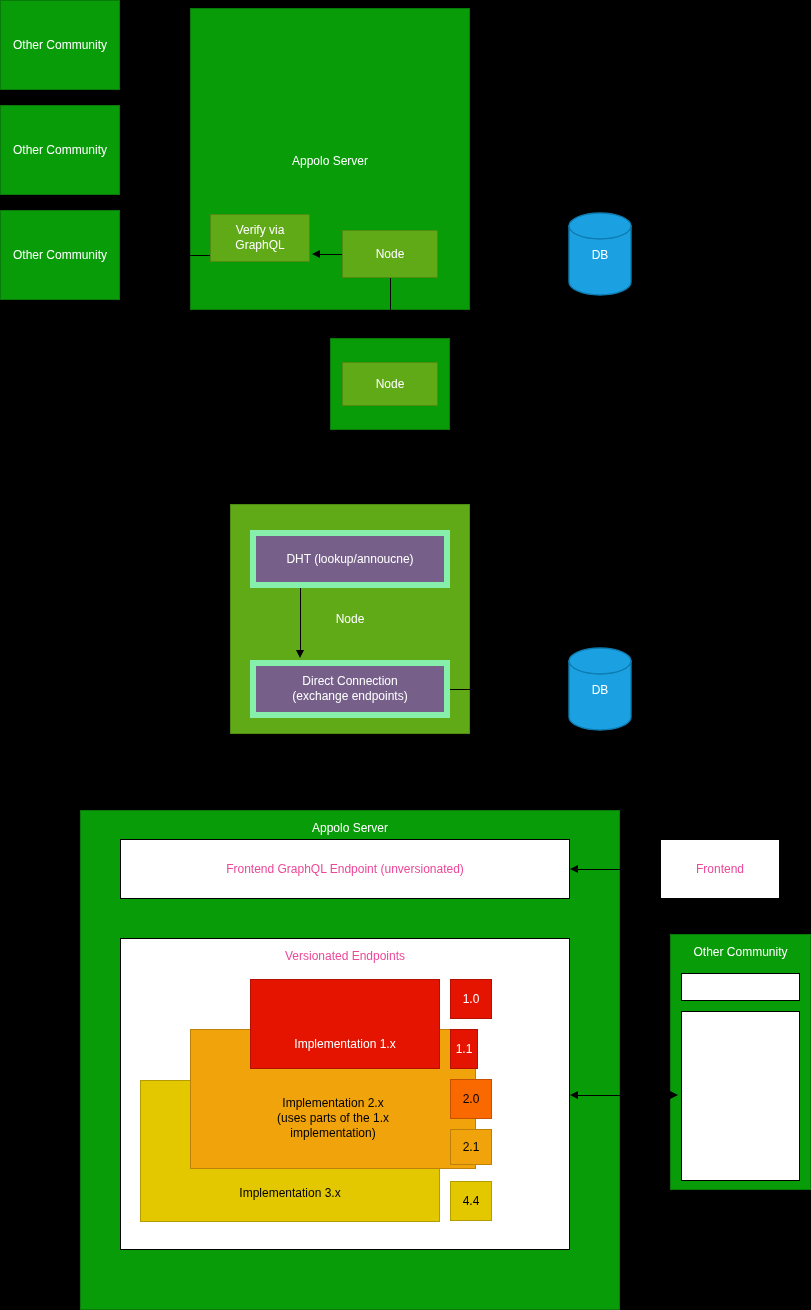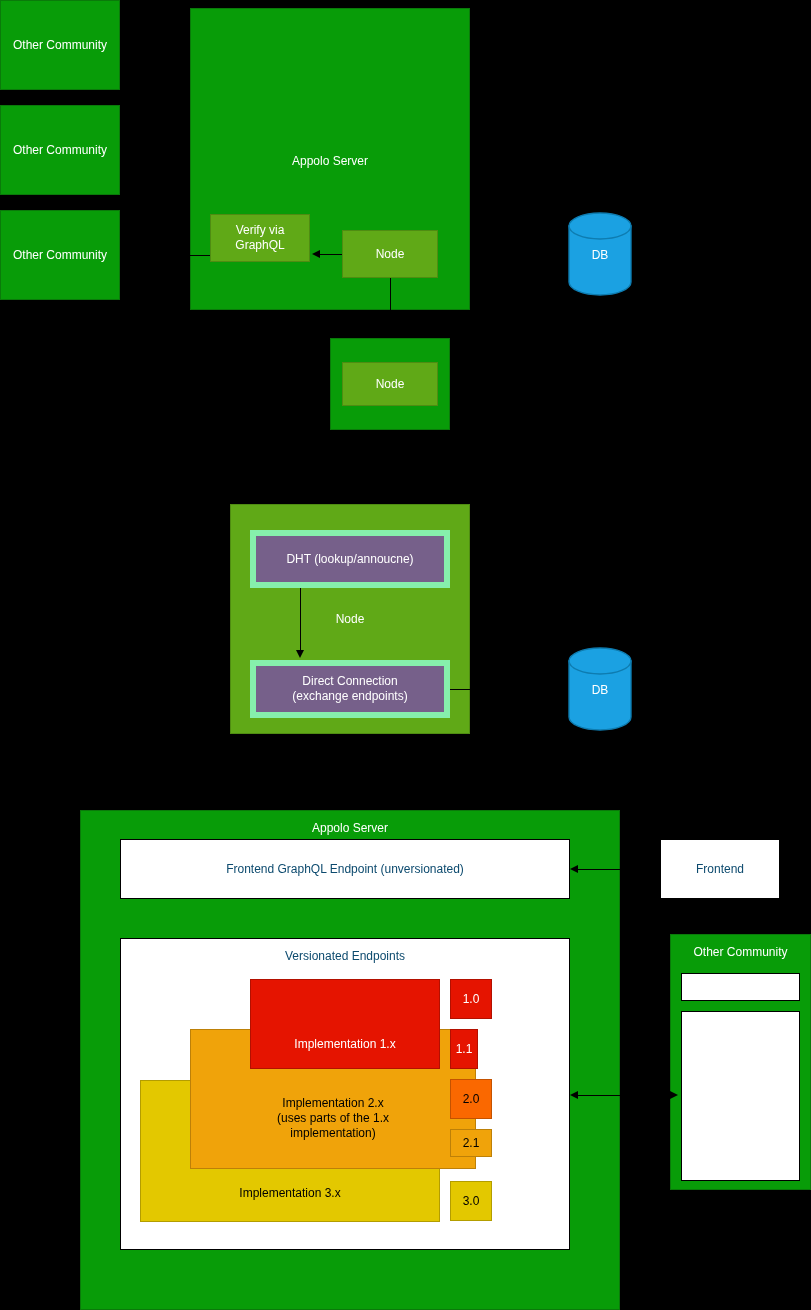--- a/index.html
+++ b/index.html
@@ -39,21 +39,21 @@
     color: #ffffff;
   }
   .purple {
     background: #76608a;
     border: 6px solid #86efac;
     color: #ffffff;
   }
   .white-box {
     background: #ffffff;
     border: 1px solid #000000;
-    color: #0c4a6e;
+    color: #ec4899;
     text-align: center;
   }
   .red {
     background: #e51400;
     border: 1px solid #b31000;
     color: #ffffff;
   }
   .orange-bright {
     background: #fa6800;
     border: 1px solid #c45200;
@@ -229,25 +229,25 @@
 
   <div class="box red fs12" style="left:450px; top:979px; width:42px; height:40px;">
     <span>1.0</span>
   </div>
   <div class="box red fs12" style="left:450px; top:1029px; width:28px; height:40px;">
     <span>1.1</span>
   </div>
   <div class="box orange-bright fs12" style="left:450px; top:1079px; width:42px; height:40px;">
     <span>2.0</span>
   </div>
-  <div class="box amber fs12" style="left:450px; top:1129px; width:42px; height:28px;">
+  <div class="box amber fs12" style="left:450px; top:1129px; width:42px; height:36px;">
     <span>2.1</span>
   </div>
   <div class="box yellow fs12" style="left:450px; top:1181px; width:42px; height:40px;">
-    <span>3.0</span>
+    <span>4.4</span>
   </div>
 
   <div class="box white-box fs12" style="left:660px; top:839px; width:120px; height:60px;">
     <span>Frontend</span>
   </div>
 
   <div class="hline" style="left:578px; top:869px; width:82px;"></div>
   <div class="arrow arrow-left" style="left:570px; top:865px;"></div>
 
   <div class="box green-dark titled fs12" style="left:670px; top:934px; width:141px; height:256px;">

